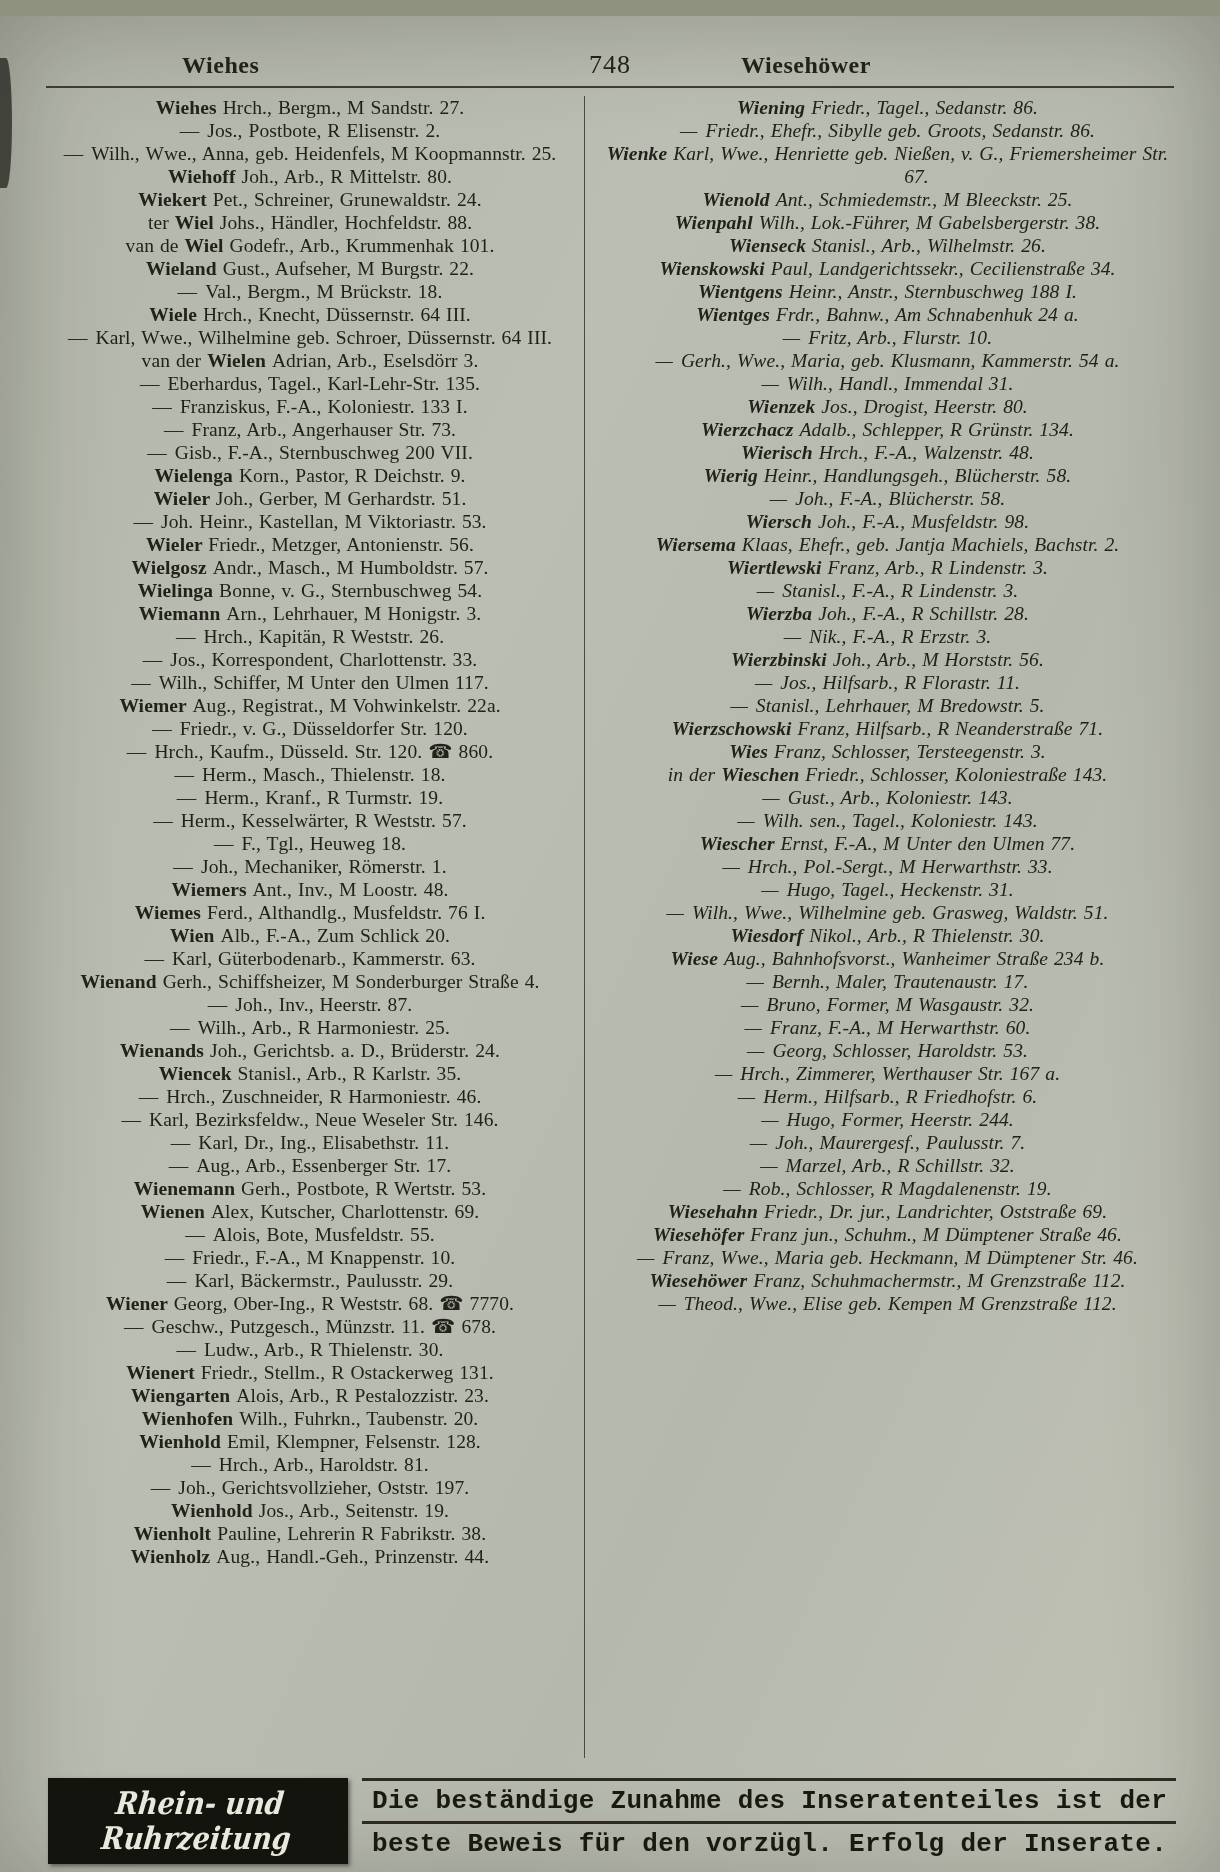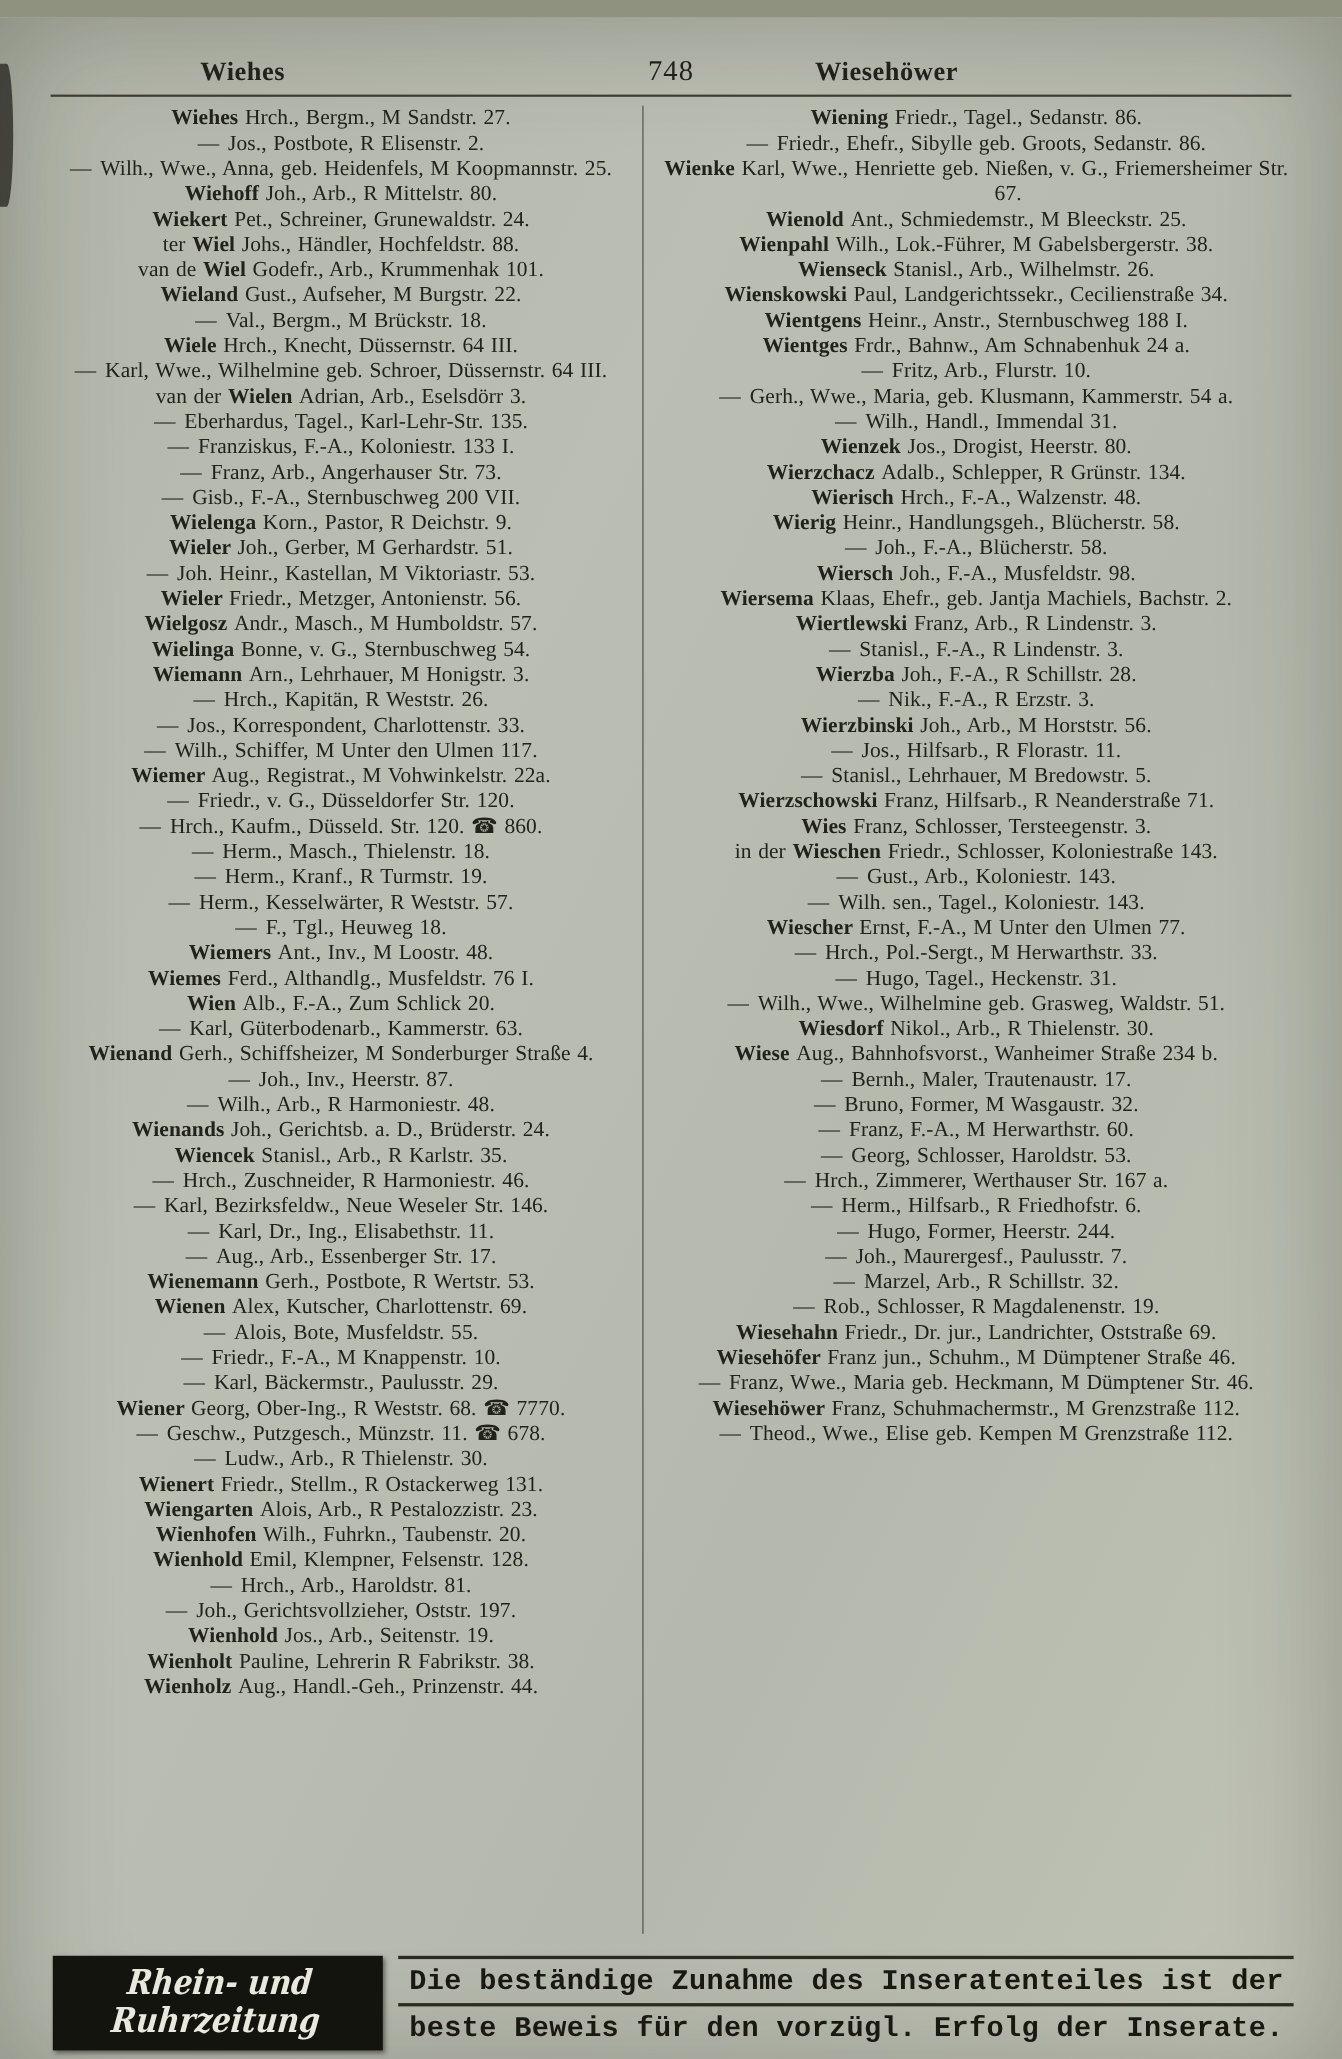--- a/index.html
+++ b/index.html
@@ -31,21 +31,21 @@
     margin:4px 46px 0 46px;height:0;
     border-top:2px solid #3c3c33;
   }
   main.columns{
     display:flex;
     padding:8px 46px 0 50px;
     height:1680px;overflow:hidden;
     box-sizing:border-box;
   }
   .col{width:520px;overflow:hidden;text-align:center;}
-  .col.right{flex:1;}
+  .col.right{flex:1;font-style:italic;}
   .vrule{width:0;border-left:1.5px solid #4a4a40;margin:0 16px 10px 14px;}
   .entry{
     margin:0;
     padding-left:58px;text-indent:-58px;
     font-size:19.5px;line-height:23px;
     letter-spacing:.1px;
     word-spacing:1px;
   }
   .surname{font-weight:bold;}
   .dash{padding-right:2px;}
@@ -116,27 +116,28 @@
         <p class="entry"><span class="dash">— </span><span>Hrch., Kapitän, R Weststr. 26.</span></p>
         <p class="entry"><span class="dash">— </span><span>Jos., Korrespondent, Charlottenstr. 33.</span></p>
         <p class="entry"><span class="dash">— </span><span>Wilh., Schiffer, M Unter den Ulmen 117.</span></p>
         <p class="entry"><span class="surname">Wiemer </span><span>Aug., Registrat., M Vohwinkelstr. 22a.</span></p>
         <p class="entry"><span class="dash">— </span><span>Friedr., v. G., Düsseldorfer Str. 120.</span></p>
         <p class="entry"><span class="dash">— </span><span>Hrch., Kaufm., Düsseld. Str. 120. ☎ 860.</span></p>
         <p class="entry"><span class="dash">— </span><span>Herm., Masch., Thielenstr. 18.</span></p>
         <p class="entry"><span class="dash">— </span><span>Herm., Kranf., R Turmstr. 19.</span></p>
         <p class="entry"><span class="dash">— </span><span>Herm., Kesselwärter, R Weststr. 57.</span></p>
         <p class="entry"><span class="dash">— </span><span>F., Tgl., Heuweg 18.</span></p>
+        <p class="entry"><span class="dash">— </span><span>Joh., Mechaniker, Römerstr. 1.</span></p>
         <p class="entry"><span class="surname">Wiemers </span><span>Ant., Inv., M Loostr. 48.</span></p>
         <p class="entry"><span class="surname">Wiemes </span><span>Ferd., Althandlg., Musfeldstr. 76 I.</span></p>
         <p class="entry"><span class="surname">Wien </span><span>Alb., F.-A., Zum Schlick 20.</span></p>
         <p class="entry"><span class="dash">— </span><span>Karl, Güterbodenarb., Kammerstr. 63.</span></p>
         <p class="entry"><span class="surname">Wienand </span><span>Gerh., Schiffsheizer, M Sonderburger Straße 4.</span></p>
         <p class="entry"><span class="dash">— </span><span>Joh., Inv., Heerstr. 87.</span></p>
-        <p class="entry"><span class="dash">— </span><span>Wilh., Arb., R Harmoniestr. 48.</span></p>
+        <p class="entry"><span class="dash">— </span><span>Wilh., Arb., R Harmoniestr. 25.</span></p>
         <p class="entry"><span class="surname">Wienands </span><span>Joh., Gerichtsb. a. D., Brüderstr. 24.</span></p>
         <p class="entry"><span class="surname">Wiencek </span><span>Stanisl., Arb., R Karlstr. 35.</span></p>
         <p class="entry"><span class="dash">— </span><span>Hrch., Zuschneider, R Harmoniestr. 46.</span></p>
         <p class="entry"><span class="dash">— </span><span>Karl, Bezirksfeldw., Neue Weseler Str. 146.</span></p>
         <p class="entry"><span class="dash">— </span><span>Karl, Dr., Ing., Elisabethstr. 11.</span></p>
         <p class="entry"><span class="dash">— </span><span>Aug., Arb., Essenberger Str. 17.</span></p>
         <p class="entry"><span class="surname">Wienemann </span><span>Gerh., Postbote, R Wertstr. 53.</span></p>
         <p class="entry"><span class="surname">Wienen </span><span>Alex, Kutscher, Charlottenstr. 69.</span></p>
         <p class="entry"><span class="dash">— </span><span>Alois, Bote, Musfeldstr. 55.</span></p>
         <p class="entry"><span class="dash">— </span><span>Friedr., F.-A., M Knappenstr. 10.</span></p>

